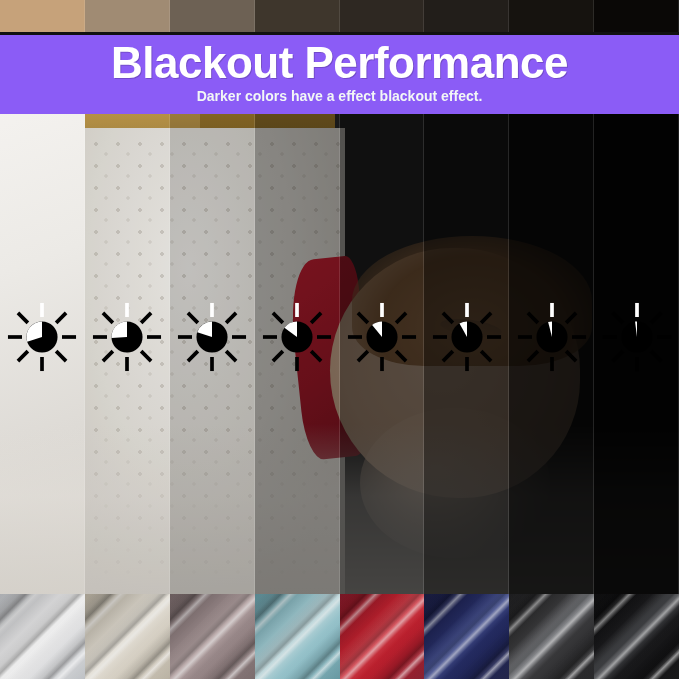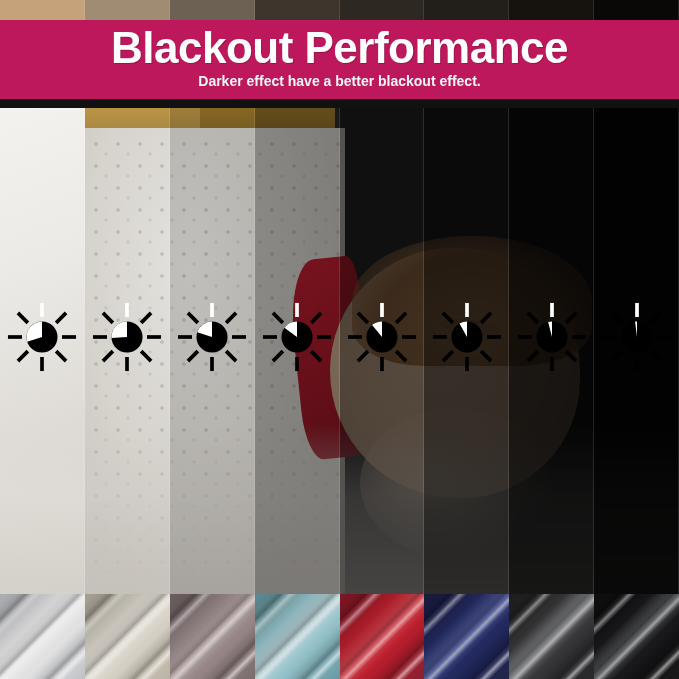--- a/index.html
+++ b/index.html
@@ -27,24 +27,24 @@
   }
   .top-strips .tstrip {
     flex: 1 1 0;
     height: 100%;
     box-shadow: inset -1px 0 0 rgba(255,255,255,0.10);
   }
 
   
   .header-band {
     position: absolute;
-    left: 0; top: 20px;
+    left: 0; top: 35px;
     width: 679px;
     height: 79px;
-    background: #be185d;
+    background: #8b5cf6;
     z-index: 6;
     display: flex;
     flex-direction: column;
     align-items: center;
     justify-content: flex-start;
     box-sizing: border-box;
     padding-top: 2px;
   }
   .header-title {
     font-size: 44px;
@@ -390,21 +390,21 @@
           <line x1="23" y1="50" x2="4" y2="50.00000000000001" stroke="#000000" stroke-width="5" stroke-linecap="butt"></line>
           <line x1="30.908116907963212" y1="30.90811690796322" x2="17.473088065418807" y2="17.473088065418814" stroke="#000000" stroke-width="5" stroke-linecap="butt"></line>
           <circle cx="50" cy="50" r="21" fill="#000000"></circle>
           <path d="M 50 50 L 50 29 A 21 21 0 0 0 47.368002095149606 29.165591272395968 Z" fill="#ffffff"></path>
         </svg>
       </div>
     </div>
 
   <div class="header-band">
     <div class="header-title">Blackout Performance</div>
-    <div class="header-sub">Darker effect have a better blackout effect.</div>
+    <div class="header-sub">Darker colors have a effect blackout effect.</div>
   </div>
 
   <div class="swatch-row" id="swatchRow">
       <div class="swatch">
         <div class="fab" style="background: linear-gradient(-45deg, rgb(185, 188, 192) 0%, rgb(233, 233, 234) 38%, rgb(255, 255, 255) 52%, rgb(233, 233, 234) 66%, rgb(185, 188, 192) 100%);"></div>
         <div class="sheen"></div>
         <div class="sheen2"></div>
       </div>
       <div class="swatch">
         <div class="fab" style="background: linear-gradient(-45deg, rgb(179, 171, 155) 0%, rgb(222, 216, 204) 38%, rgb(247, 243, 233) 52%, rgb(222, 216, 204) 66%, rgb(179, 171, 155) 100%);"></div>

